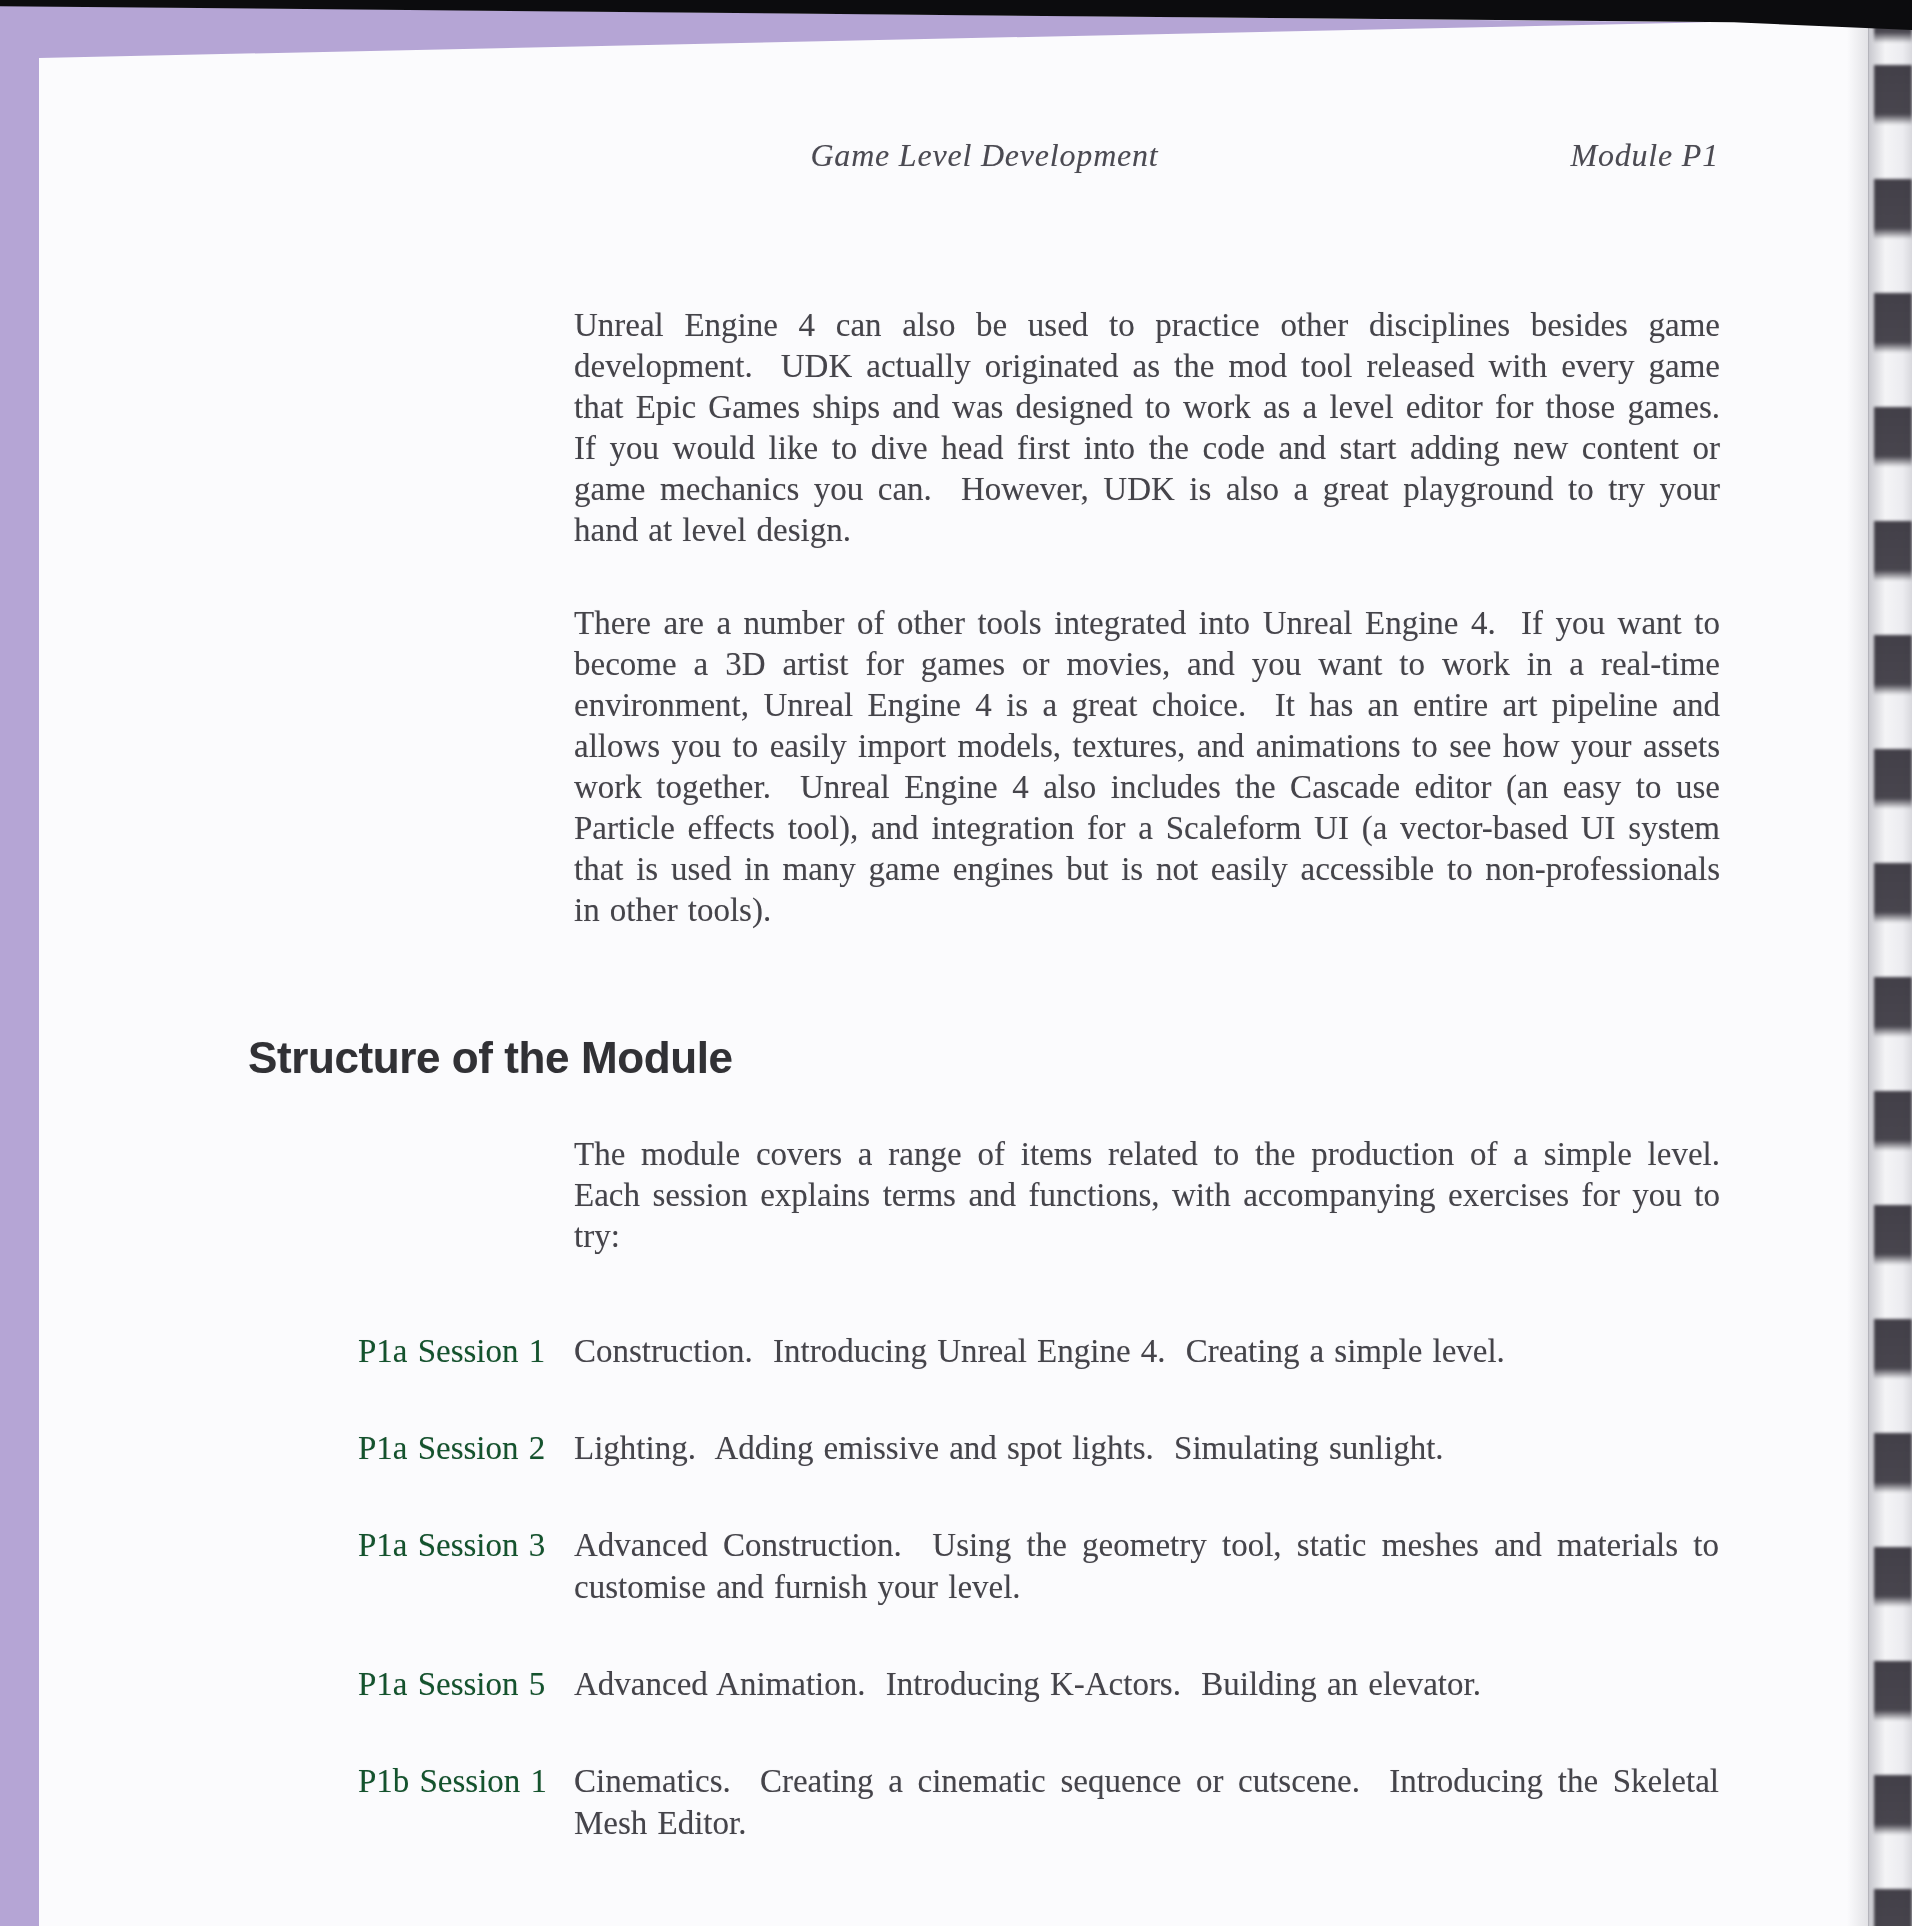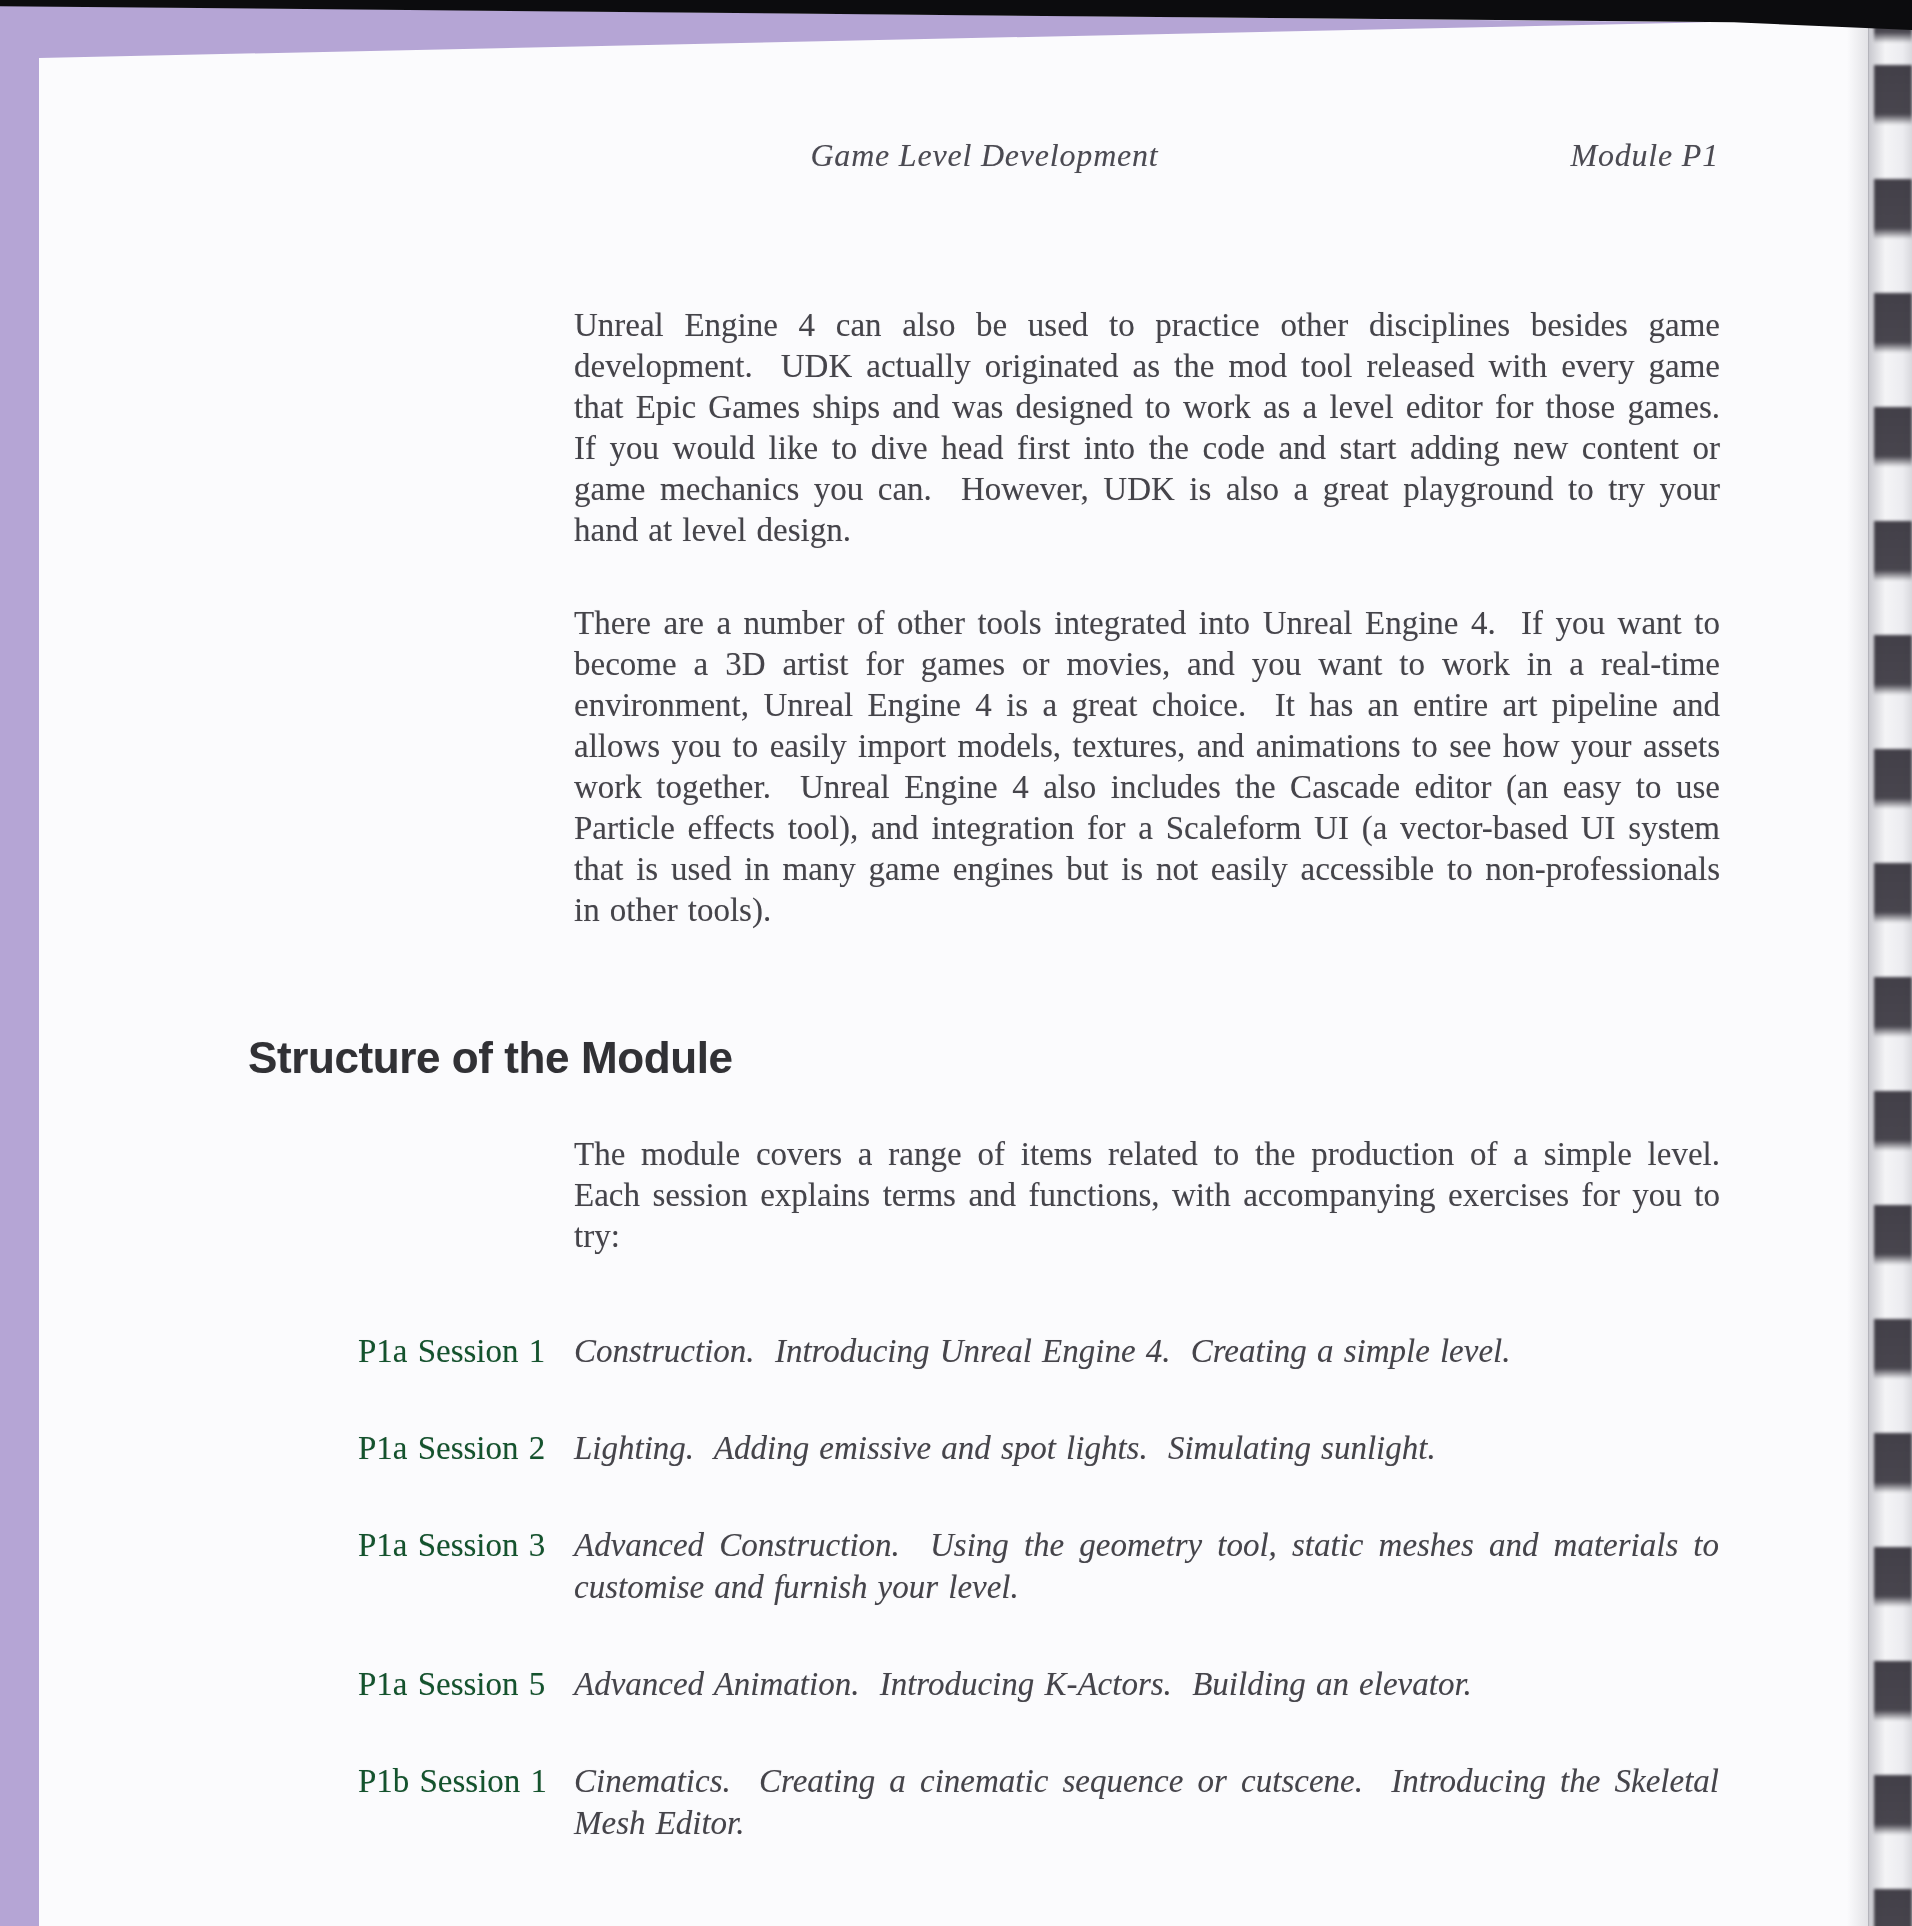--- a/index.html
+++ b/index.html
@@ -76,21 +76,21 @@
   .sessions { position: absolute; left: 358px; top: 1330px; width: 1361px; z-index: 5; }
   .session {
     padding-left: 216px; text-indent: -216px;
     margin: 0 0 55px 0;
     line-height: 42px;
   }
   .slabel {
     display: inline-block; min-width: 216px; text-indent: 0;
     font-weight: normal; color: #14532d; white-space: nowrap;
   }
-  .sdesc { white-space: pre-wrap; font-style: italic; }
+  .sdesc { white-space: pre-wrap; }
 </style>
 </head>
 <body>
 
 <div class="scan">
 
   <div class="purple"></div>
 
   <div class="blacktop"></div>
   <div class="curl"></div>

